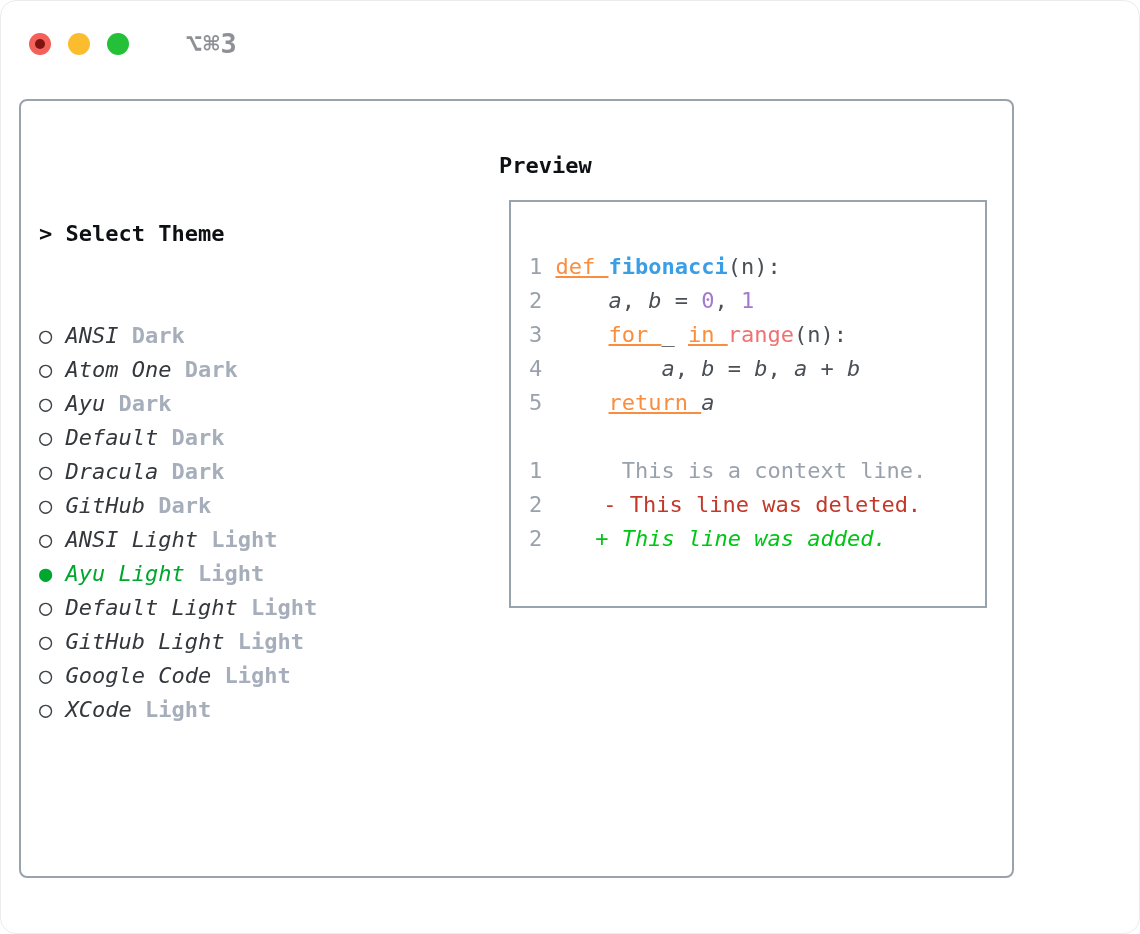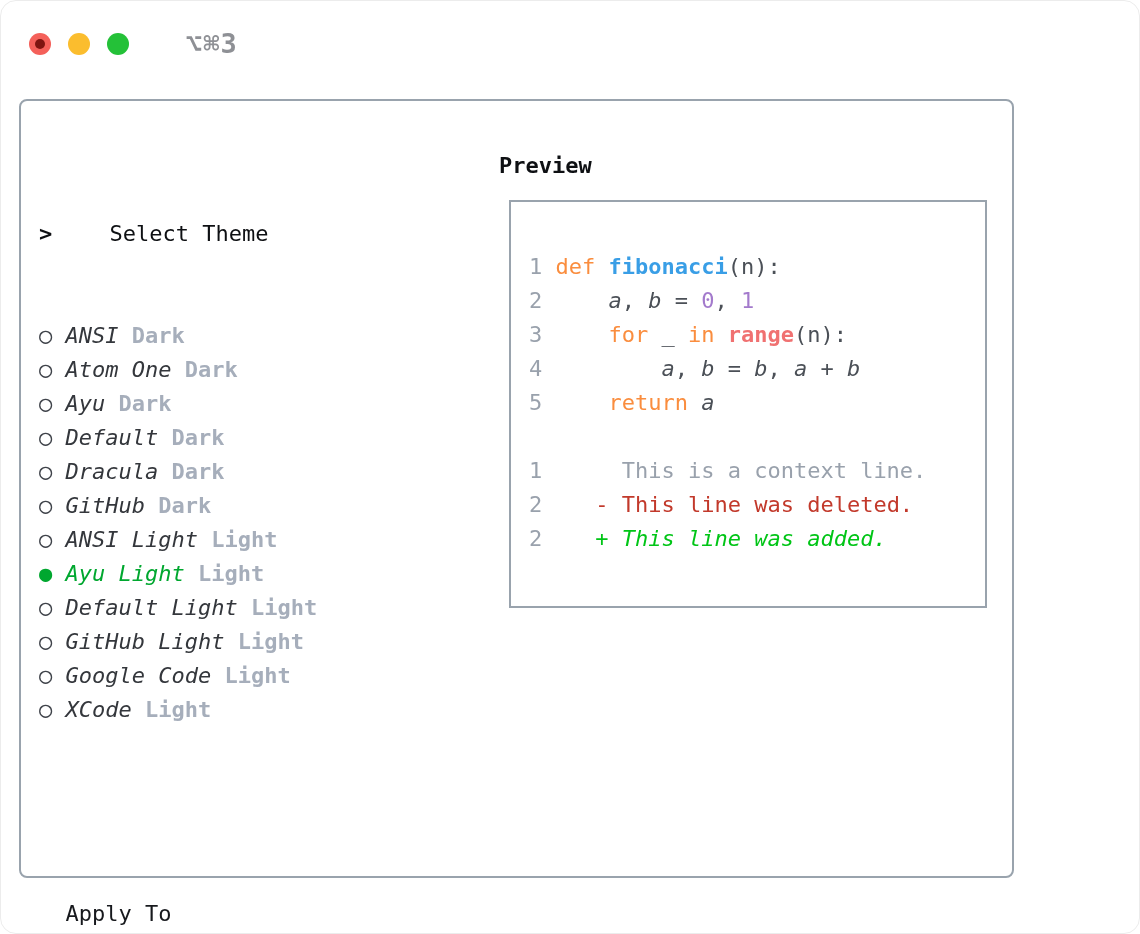--- a/index.html
+++ b/index.html
@@ -44,21 +44,21 @@
   .left-col {
     position: absolute; left: 18px; top: 48px;
     font-size: 22px; line-height: 34px;
     white-space: pre; color: #34373c;
   }
   .row { height: 34px; }
   .prefix {
     display: inline-block; width: 2ch;
     font-weight: bold; color: #0e1013;
   }
-  .section-title { font-weight: normal; color: #0e1013; margin-left: 44px; }
+  .section-title { font-weight: bold; color: #0e1013; }
   .apply-title { color: #17191d; padding-left: 2ch; }
   .marker { display: inline-block; width: 2ch; color: #3f434a; }
   .marker.sel { color: var(--accent-green); }
   .name { margin-right: 1ch; color: #34373c; font-style: italic; }
   .name.sel { color: var(--accent-green); }
   .tag { color: var(--muted-gray); font-weight: bold; }
   
   .preview-title {
     position: absolute; left: 478px; top: 48px;
     font-size: 22px; line-height: 34px;
@@ -69,28 +69,28 @@
     position: absolute; left: 488px; top: 99px;
     width: 478px; height: 408px;
     border: 2px solid var(--border-gray);
     padding: 48px 0 0 18px;
     font-size: 22px; line-height: 34px;
     white-space: pre;
     overflow: hidden;
   }
   .code-line { height: 34px; }
   .c-ln  { color: var(--gutter-gray); }
-  .c-kw  { color: var(--keyword-orange); }
+  .c-kw  { color: var(--keyword-orange); text-decoration: underline; }
   .c-fn  { color: var(--function-blue); font-weight: bold; }
   .c-tx  { color: var(--text-dark); }
   .c-num { color: var(--number-purple); }
-  .c-rng { color: var(--builtin-red); font-weight: bold; }
+  .c-rng { color: var(--builtin-red); }
   .c-var { color: var(--text-dark); font-style: italic; }
   .c-ctx { color: var(--gutter-gray); }
-  .c-del { color: var(--deleted-red); }
+  .c-del { color: var(--deleted-red); margin-left: 8px; }
   .c-add { color: var(--added-green); font-style: italic; }
 </style>
 </head>
 <body>
 
 <div class="window">
 
   <div class="titlebar">
     <div class="light" id="light-close" style="background: rgb(244, 96, 90);">
       <div class="dot" id="light-close-dot" style="background: rgb(126, 20, 16);"></div>
@@ -99,21 +99,20 @@
     <div class="light" id="light-max" style="background: rgb(36, 193, 56);"></div>
     <div class="shortcut">⌥⌘3</div>
   </div>
 
   <div class="main-panel">
 
     <div class="left-col">
       <div class="row"><span class="prefix">&gt;</span><span class="section-title">Select Theme</span></div>
       <div id="theme-list"><div class="row"><span class="marker">○</span><span class="name">ANSI</span><span class="tag">Dark</span></div><div class="row"><span class="marker">○</span><span class="name">Atom One</span><span class="tag">Dark</span></div><div class="row"><span class="marker">○</span><span class="name">Ayu</span><span class="tag">Dark</span></div><div class="row"><span class="marker">○</span><span class="name">Default</span><span class="tag">Dark</span></div><div class="row"><span class="marker">○</span><span class="name">Dracula</span><span class="tag">Dark</span></div><div class="row"><span class="marker">○</span><span class="name">GitHub</span><span class="tag">Dark</span></div><div class="row"><span class="marker">○</span><span class="name">ANSI Light</span><span class="tag">Light</span></div><div class="row"><span class="marker sel">●</span><span class="name sel">Ayu Light</span><span class="tag">Light</span></div><div class="row"><span class="marker">○</span><span class="name">Default Light</span><span class="tag">Light</span></div><div class="row"><span class="marker">○</span><span class="name">GitHub Light</span><span class="tag">Light</span></div><div class="row"><span class="marker">○</span><span class="name">Google Code</span><span class="tag">Light</span></div><div class="row"><span class="marker">○</span><span class="name">XCode</span><span class="tag">Light</span></div></div>
       <div class="row"></div>
-      <div class="row"><span class="apply-title">Apply To</span></div>
       
       
       
       
     </div>
 
     <div class="preview-title">Preview</div>
     <div class="preview-box" id="preview-box"><div class="code-line"><span class="c-ln">1 </span><span class="c-kw">def </span><span class="c-fn">fibonacci</span><span class="c-tx">(n):</span></div><div class="code-line"><span class="c-ln">2 </span><span class="c-tx">    </span><span class="c-var">a</span><span class="c-tx">, </span><span class="c-var">b</span><span class="c-tx"> = </span><span class="c-num">0</span><span class="c-tx">, </span><span class="c-num">1</span></div><div class="code-line"><span class="c-ln">3 </span><span class="c-tx">    </span><span class="c-kw">for </span><span class="c-tx">_ </span><span class="c-kw">in </span><span class="c-rng">range</span><span class="c-tx">(n):</span></div><div class="code-line"><span class="c-ln">4 </span><span class="c-tx">        </span><span class="c-var">a</span><span class="c-tx">, </span><span class="c-var">b</span><span class="c-tx"> = </span><span class="c-var">b</span><span class="c-tx">, </span><span class="c-var">a</span><span class="c-tx"> + </span><span class="c-var">b</span></div><div class="code-line"><span class="c-ln">5 </span><span class="c-tx">    </span><span class="c-kw">return </span><span class="c-var">a</span></div><div class="code-line"></div><div class="code-line"><span class="c-ln">1      </span><span class="c-ctx">This is a context line.</span></div><div class="code-line"><span class="c-ln">2    </span><span class="c-del">- This line was deleted.</span></div><div class="code-line"><span class="c-ln">2    </span><span class="c-add">+ This line was added.</span></div></div>
 
   </div>

